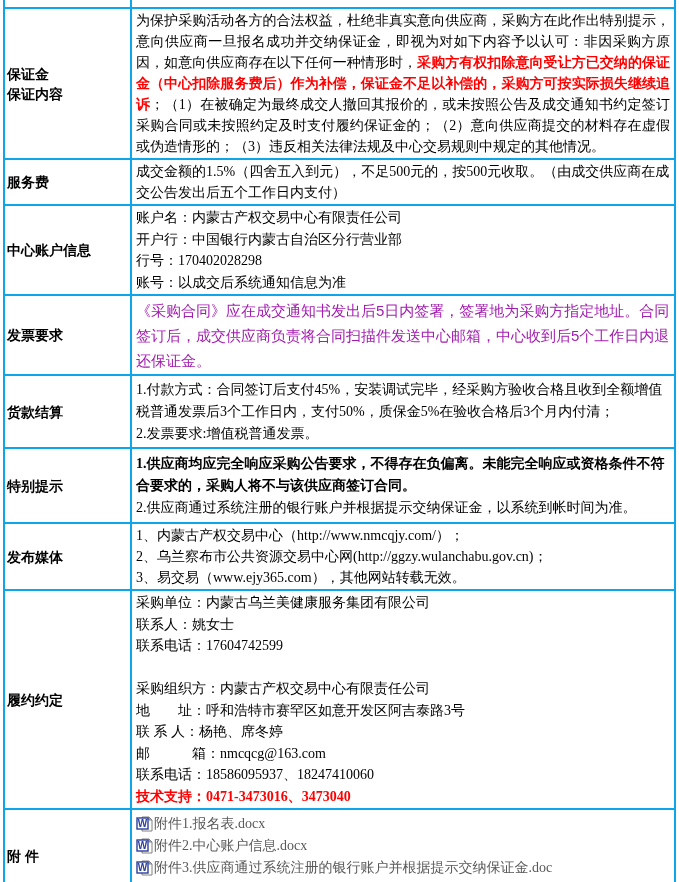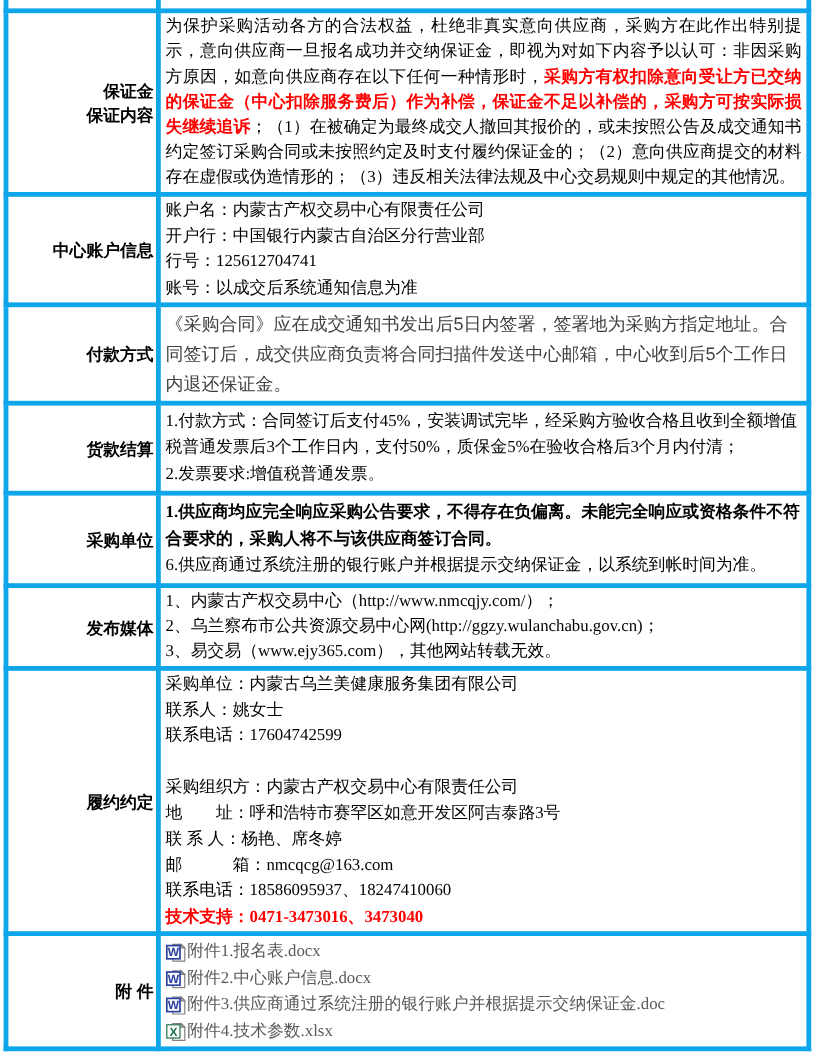--- a/index.html
+++ b/index.html
@@ -9,28 +9,28 @@
     color:#000;
     overflow:hidden;
   }
   .page{padding:0 0 0 3px;}
   table.doc-table{
     border-collapse:collapse;
     table-layout:fixed;
     width:673px;
   }
   td{
-    border:4px solid #0ea5e9;
+    border:2px solid #0ea5e9;
     vertical-align:middle;
     overflow:hidden;
   }
   tr.r-partial td{border-top:none;height:7px;padding:0;}
   col.c-label{width:127px;}
   td.label-cell{
-    text-align:right;
+    text-align:left;
     font-family:"Liberation Sans","DejaVu Sans",sans-serif;
     font-weight:bold;
     font-size:14px;
     line-height:20px;
     white-space:pre-line;
     padding:0 2px;
   }
   td.content-cell{
     padding:1px 4px;
     font-size:14px;
@@ -45,21 +45,21 @@
   tr.r3 td{height:85px;}
   tr.r4 td{height:76px;}
   tr.r5 td{height:69px;}
   tr.r6 td{height:71px;}
   tr.r7 td{height:62px;margin-left:42px;}
   tr.r8 td{height:215px;}
   tr.r9 td{height:90px;}
   tr.r3 .content-cell{line-height:21.5px;}
   tr.r4 .content-cell{
     font-family:"Liberation Sans","DejaVu Sans",sans-serif;
-    color:#404040;
+    color:#a21caf;
     font-size:15px;
     line-height:25px;
   }
   tr.r5 .content-cell{line-height:22px;margin-top:34px;}
   tr.r6 .content-cell{line-height:22px;}
   tr.r7 .content-cell{line-height:21px;}
   tr.r8 .content-cell{line-height:21.5px;}
   .attach-list{padding:1px 0;}
   .attach-item{
     height:22px;
@@ -91,45 +91,49 @@
       <td></td>
       <td></td>
     </tr>
 
     <tr class="r1">
       <td class="label-cell">保证金
 保证内容</td>
       <td class="content-cell justify"><span>为保护采购活动各方的合法权益，杜绝非真实意向供应商，采购方在此作出特别提示，意向供应商一旦报名成功并交纳保证金，即视为对如下内容予以认可：非因采购方原因，如意向供应商存在以下任何一种情形时，</span><span class="red-bold">采购方有权扣除意向受让方已交纳的保证金（中心扣除服务费后）作为补偿，保证金不足以补偿的，采购方可按实际损失继续追诉</span><span>；（1）在被确定为最终成交人撤回其报价的，或未按照公告及成交通知书约定签订采购合同或未按照约定及时支付履约保证金的；（2）意向供应商提交的材料存在虚假或伪造情形的；（3）违反相关法律法规及中心交易规则中规定的其他情况。</span></td>
     </tr>
 
+    <tr class="r2">
+      <td class="label-cell">服务费</td>
+      <td class="content-cell">成交金额的1.5%（四舍五入到元），不足500元的，按500元收取。（由成交供应商在成交公告发出后五个工作日内支付）</td>
+    </tr>
 
     <tr class="r3">
       <td class="label-cell">中心账户信息</td>
       <td class="content-cell pre">账户名：内蒙古产权交易中心有限责任公司
 开户行：中国银行内蒙古自治区分行营业部
-行号：125612704741
+行号：170402028298
 账号：以成交后系统通知信息为准</td>
     </tr>
 
     <tr class="r4">
-      <td class="label-cell">付款方式</td>
+      <td class="label-cell">发票要求</td>
       <td class="content-cell">《采购合同》应在成交通知书发出后5日内签署，签署地为采购方指定地址。合同签订后，成交供应商负责将合同扫描件发送中心邮箱，中心收到后5个工作日内退还保证金。</td>
     </tr>
 
     <tr class="r5">
       <td class="label-cell">货款结算</td>
       <td class="content-cell pre">1.付款方式：合同签订后支付45%，安装调试完毕，经采购方验收合格且收到全额增值税普通发票后3个工作日内，支付50%，质保金5%在验收合格后3个月内付清；
 2.发票要求:增值税普通发票。</td>
     </tr>
 
     <tr class="r6">
-      <td class="label-cell">采购单位</td>
+      <td class="label-cell">特别提示</td>
       <td class="content-cell">
         <div class="bold">1.供应商均应完全响应采购公告要求，不得存在负偏离。未能完全响应或资格条件不符合要求的，采购人将不与该供应商签订合同。</div>
-        <div>6.供应商通过系统注册的银行账户并根据提示交纳保证金，以系统到帐时间为准。</div>
+        <div>2.供应商通过系统注册的银行账户并根据提示交纳保证金，以系统到帐时间为准。</div>
       </td>
     </tr>
 
     <tr class="r7">
       <td class="label-cell">发布媒体</td>
       <td class="content-cell pre">1、内蒙古产权交易中心（http://www.nmcqjy.com/）；
 2、乌兰察布市公共资源交易中心网(http://ggzy.wulanchabu.gov.cn)；
 3、易交易（www.ejy365.com），其他网站转载无效。</td>
     </tr>
 

